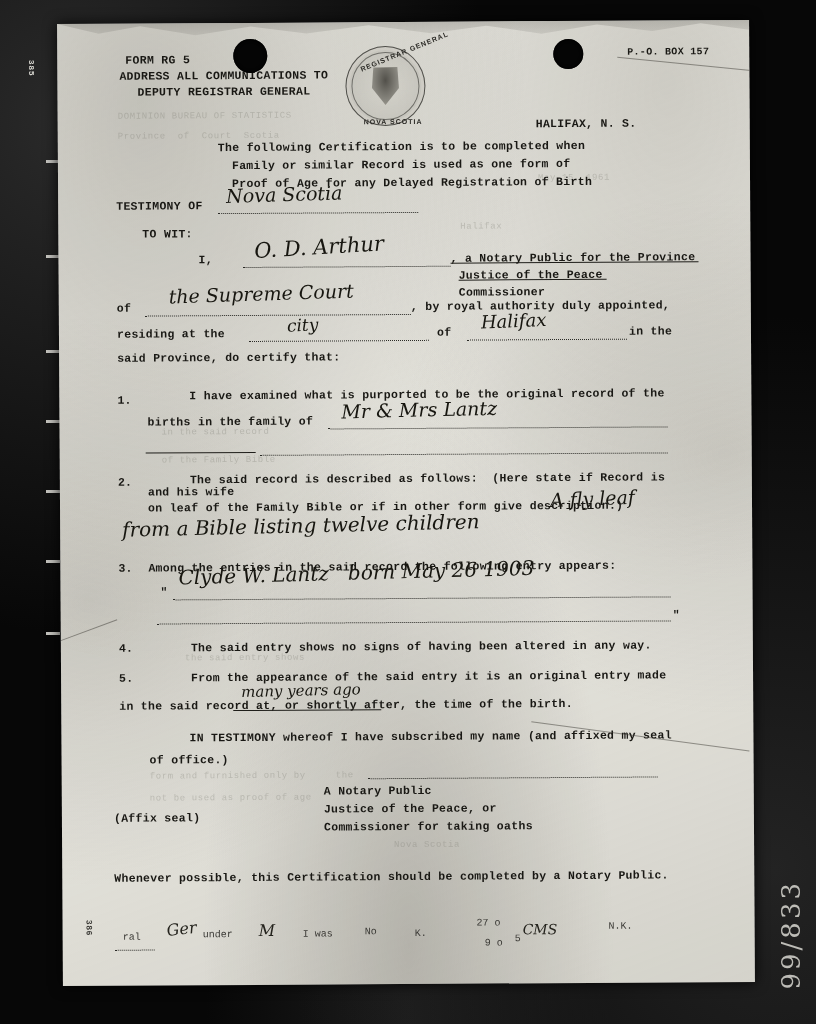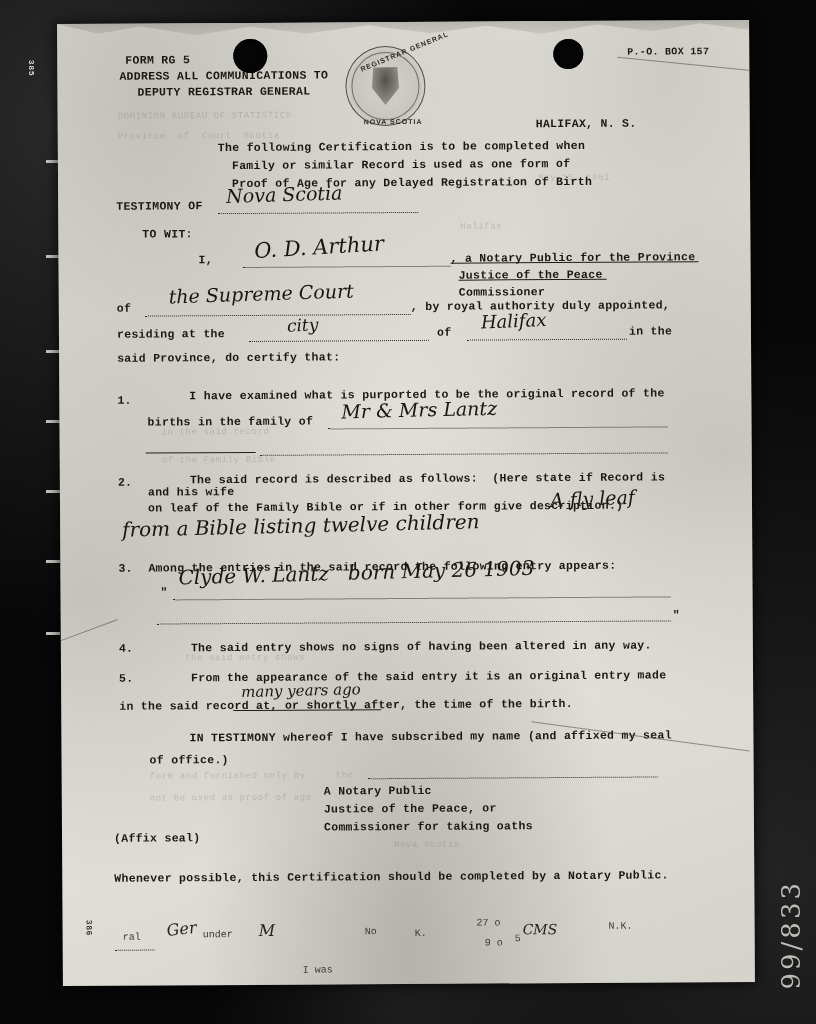--- a/index.html
+++ b/index.html
@@ -320,34 +320,34 @@
       <div class="hw" style="left:180px;top:660px;font-size:15px;transform:rotate(-1deg);">many years ago</div>
 
       <div class="t bold" style="left:128px;top:708px;">IN TESTIMONY whereof I have subscribed my name (and affixed my seal</div>
       <div class="t bold" style="left:88px;top:730px;font-family:Liberation Mono, monospace;">of office.)</div>
 
       <div class="dots" style="left:306px;top:756px;width:290px;"></div>
       <div class="t bold" style="left:262px;top:762px;">A Notary Public</div>
       <div class="t bold" style="left:262px;top:780px;">Justice of the Peace, or</div>
       <div class="t bold" style="left:262px;top:798px;">Commissioner for taking oaths</div>
 
-      <div class="t bold" style="left:52px;top:808px;">(Affix seal)</div>
+      <div class="t bold" style="left:52px;top:788px;">(Affix seal)</div>
       <div class="t bold" style="left:52px;top:848px;">Whenever possible, this Certification should be completed by a Notary Public.</div>
 
       <div class="scratch" style="left:470px;top:700px;width:220px;transform:rotate(8deg);"></div>
       <div class="scratch" style="left:560px;top:36px;width:150px;transform:rotate(6deg);"></div>
       <div class="scratch" style="left:0px;top:616px;width:60px;transform:rotate(-20deg);"></div>
     </div>
 
     <div class="hole" style="left:176px;top:16px;width:34px;height:34px;"></div>
     <div class="hole" style="left:496px;top:18px;width:30px;height:30px;"></div>
 
     <div class="botfrag" style="left:60px;top:908px;">ral</div>
     <div class="botfrag" style="left:140px;top:906px;">under</div>
-    <div class="botfrag" style="left:240px;top:906px;margin-top:36px;">I was</div>
+    <div class="botfrag" style="left:240px;top:906px;">I was</div>
     <div class="botfrag" style="left:302px;top:904px;">No</div>
     <div class="botfrag" style="left:352px;top:906px;">K.</div>
     <div class="botfrag" style="left:414px;top:896px;">27 o</div>
     <div class="botfrag" style="left:422px;top:916px;">9 o</div>
     <div class="botfrag" style="left:452px;top:912px;">5</div>
     <div class="botfrag" style="left:546px;top:900px;">N.K.</div>
     <div class="bot-hw" style="left:104px;top:896px;font-size:16px;transform:rotate(-6deg);">Ger</div>
     <div class="bot-hw" style="left:196px;top:898px;font-size:16px;">M</div>
     <div class="bot-hw" style="left:460px;top:900px;font-size:14px;">CMS</div>
     <div class="dots" style="left:52px;top:926px;width:40px;"></div>

